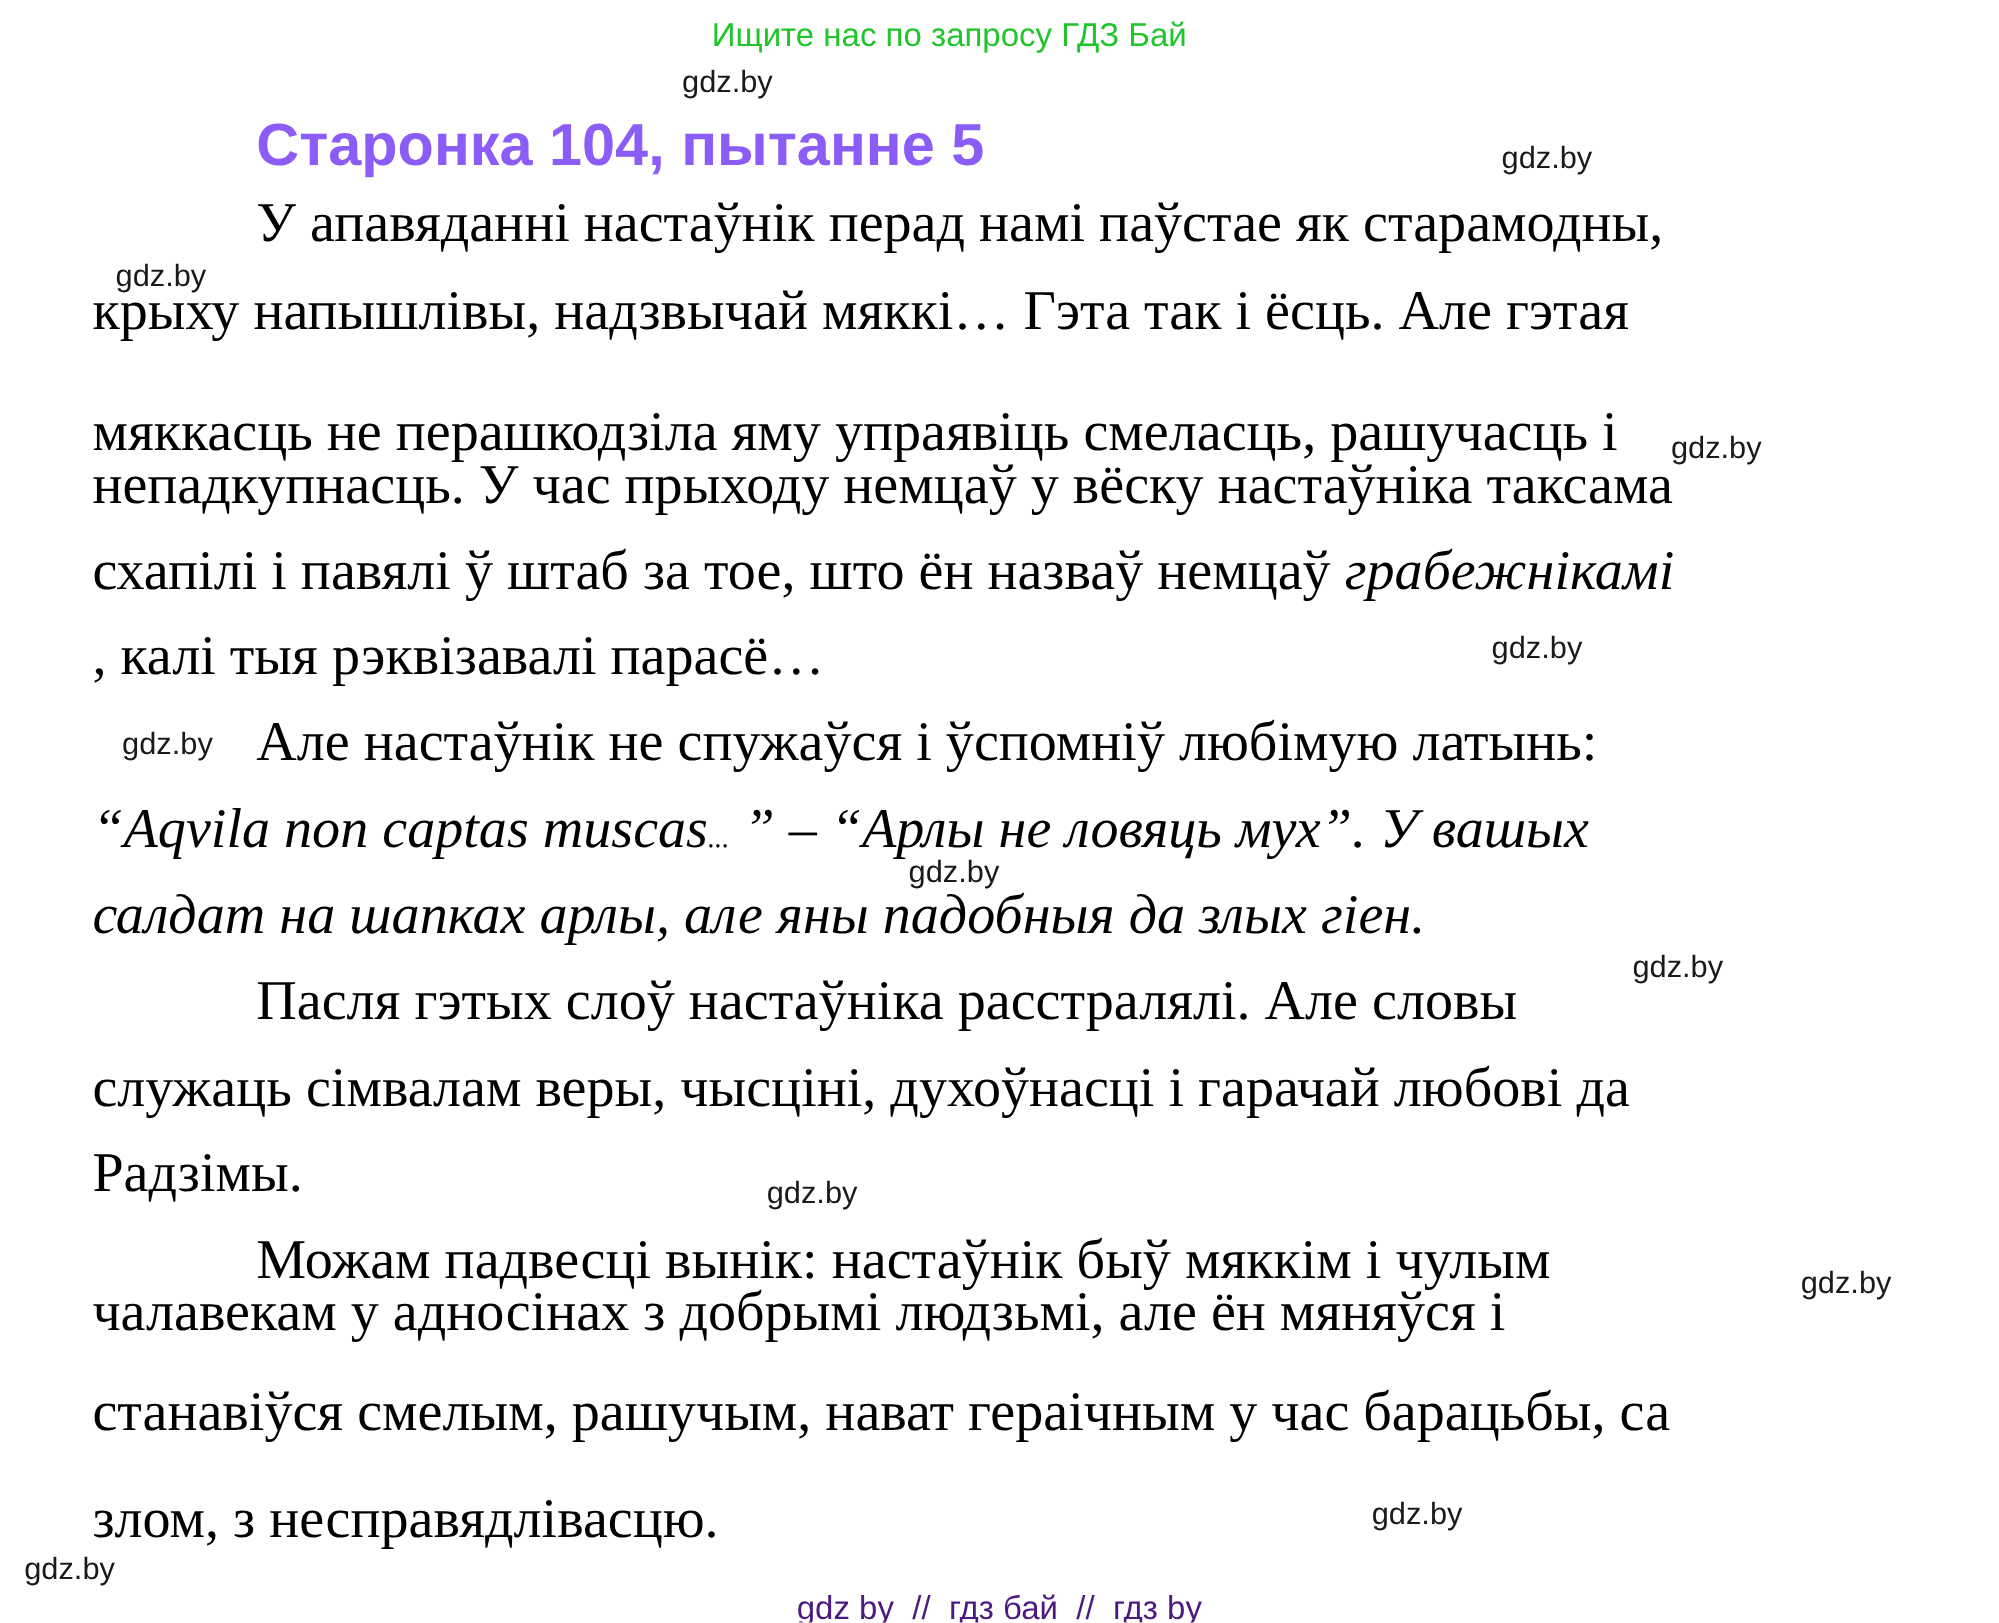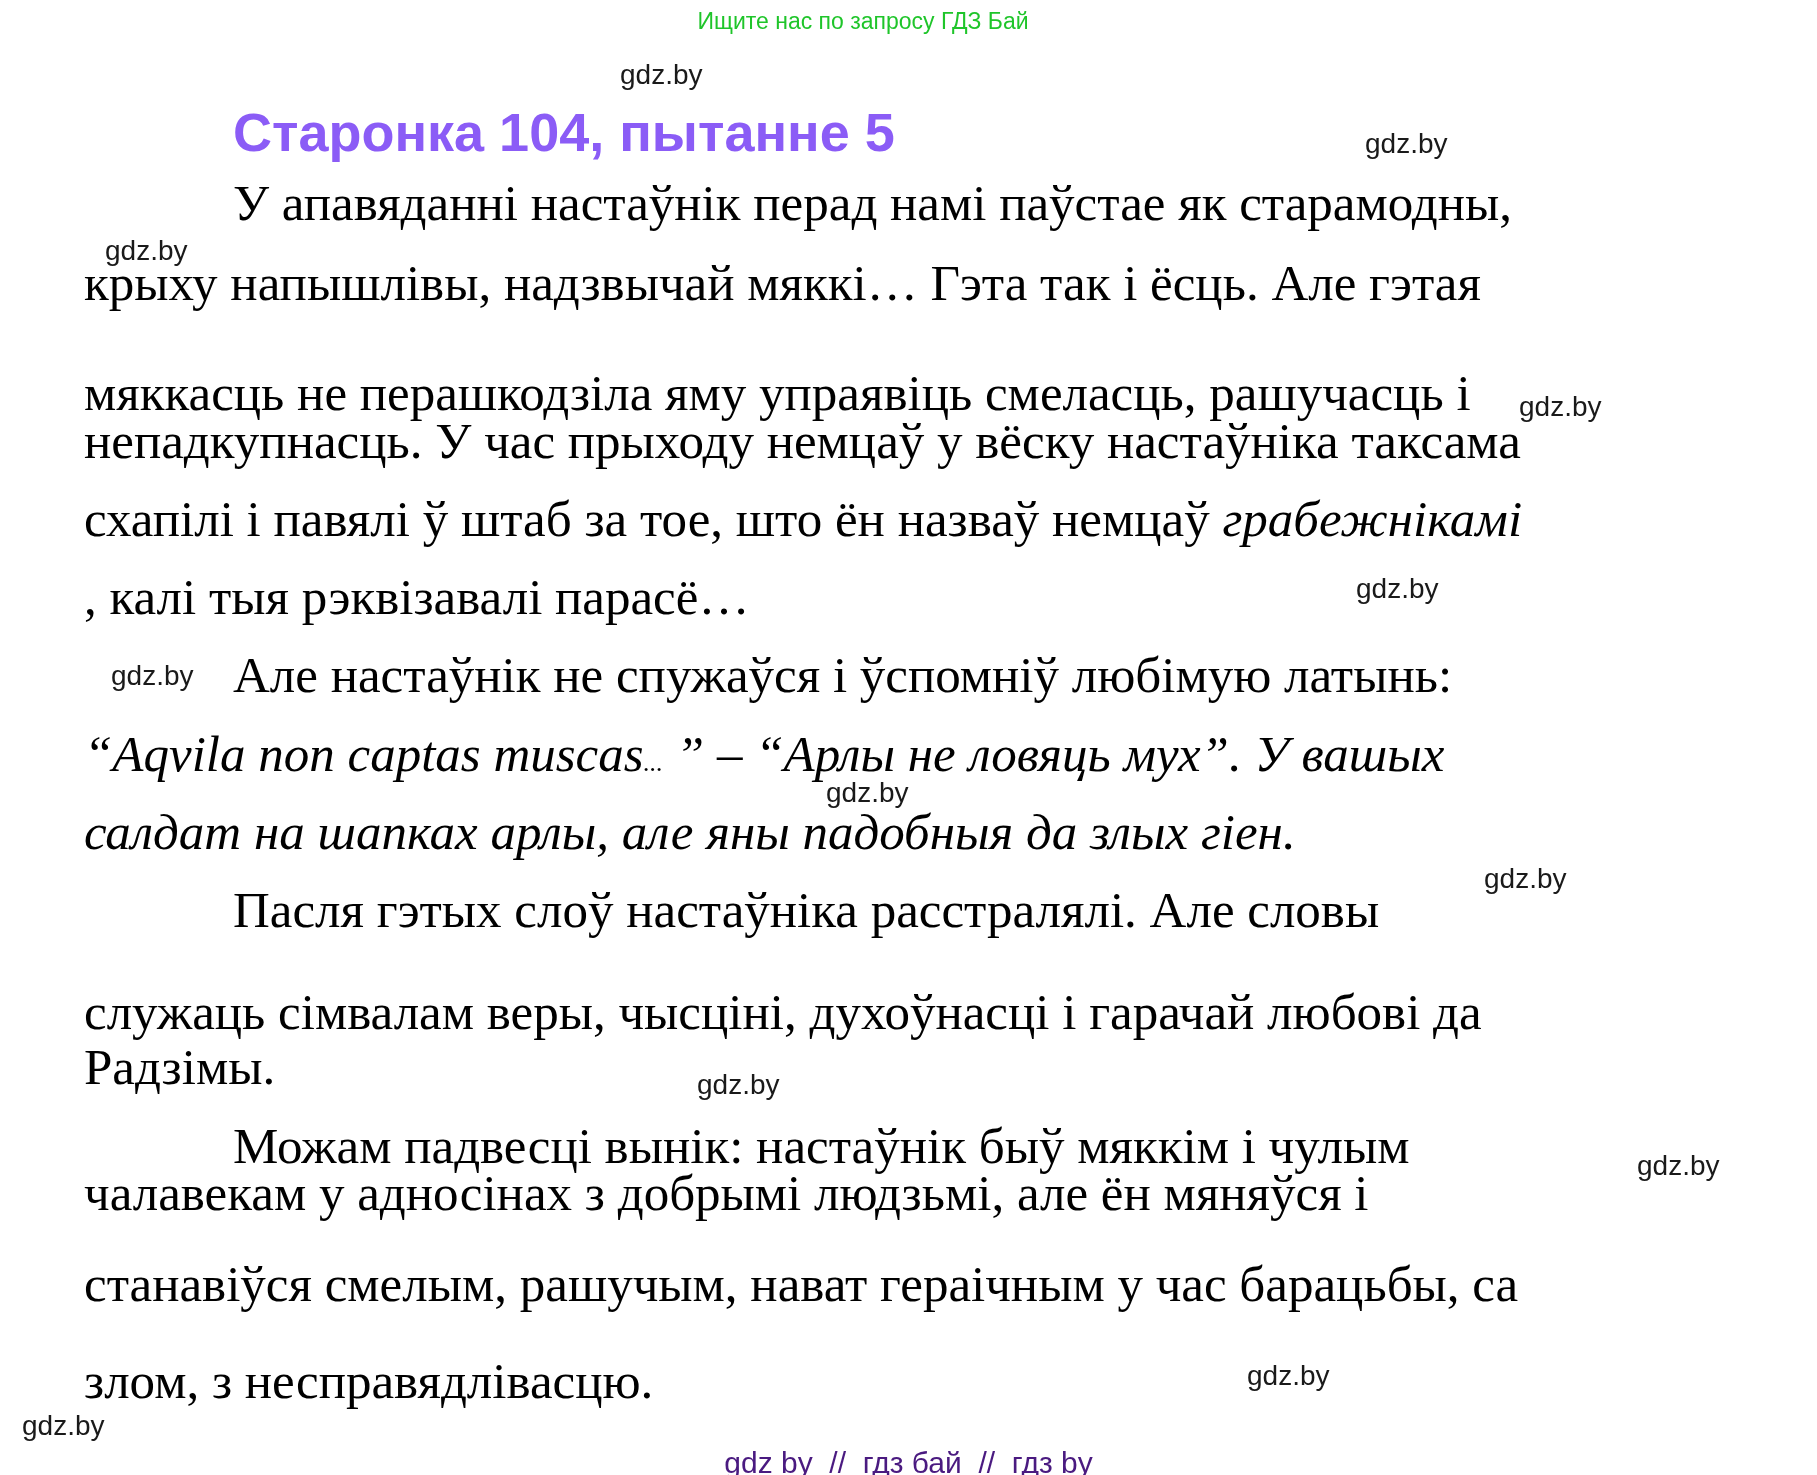--- a/index.html
+++ b/index.html
@@ -13,24 +13,24 @@
       position: relative;
       overflow: hidden;
     }
     .top-banner {
       position: absolute;
       left: 0;
       top: 0;
       width: 1726px;
       text-align: center;
       font-family: "Liberation Sans", sans-serif;
-      font-size: 23px;
+      font-size: 30px;
       line-height: 34px;
       color: #1fc52a;
-      padding-top: 4px;
+      padding-top: 16px;
     }
     .title {
       position: absolute;
       left: 233px;
       top: 100px;
       font-family: Liberation Sans, sans-serif;
       font-weight: bold;
       font-size: 54px;
       line-height: 64px;
       color: #8b5cf6;
@@ -86,21 +86,21 @@
 </div>
 <div class="line" style="top:567px;">, калі тыя рэквізавалі парасё…</div>
 
 <div class="line indent" style="top:645px;">Але настаўнік не спужаўся і ўспомніў любімую латынь:</div>
 <div class="line" style="top:724px;">
   <span class="it">“Aqvila non captas muscas</span><span class="small-ellipsis">...</span><span class="it"> ”</span><span>  –  </span><span class="it">“Арлы не ловяць мух”. У вашых</span>
 </div>
 <div class="line it" style="top:802px;">салдат на шапках арлы, але яны падобныя да злых гіен.</div>
 
 <div class="line indent" style="top:880px;">Пасля гэтых слоў настаўніка расстралялі. Але словы</div>
-<div class="line" style="top:982px;">служаць сімвалам веры, чысціні, духоўнасці і гарачай любові да</div>
+<div class="line" style="top:959px;">служаць сімвалам веры, чысціні, духоўнасці і гарачай любові да</div>
 <div class="line" style="top:1037px;">Радзімы.</div>
 
 <div class="line indent" style="top:1116px;">Можам падвесці вынік: настаўнік быў мяккім і чулым</div>
 <div class="line" style="top:1163px;">чалавекам у адносінах з добрымі людзьмі, але ён мяняўся і</div>
 <div class="line" style="top:1254px;">станавіўся смелым, рашучым, нават гераічным у час барацьбы, са</div>
 <div class="line" style="top:1351px;">злом, з несправядлівасцю.</div>
 
 <div id="watermarks">
     <div class="wm" style="left: 620px; top: 60px;">gdz.by</div>
     <div class="wm" style="left: 1365px; top: 129px;">gdz.by</div>

